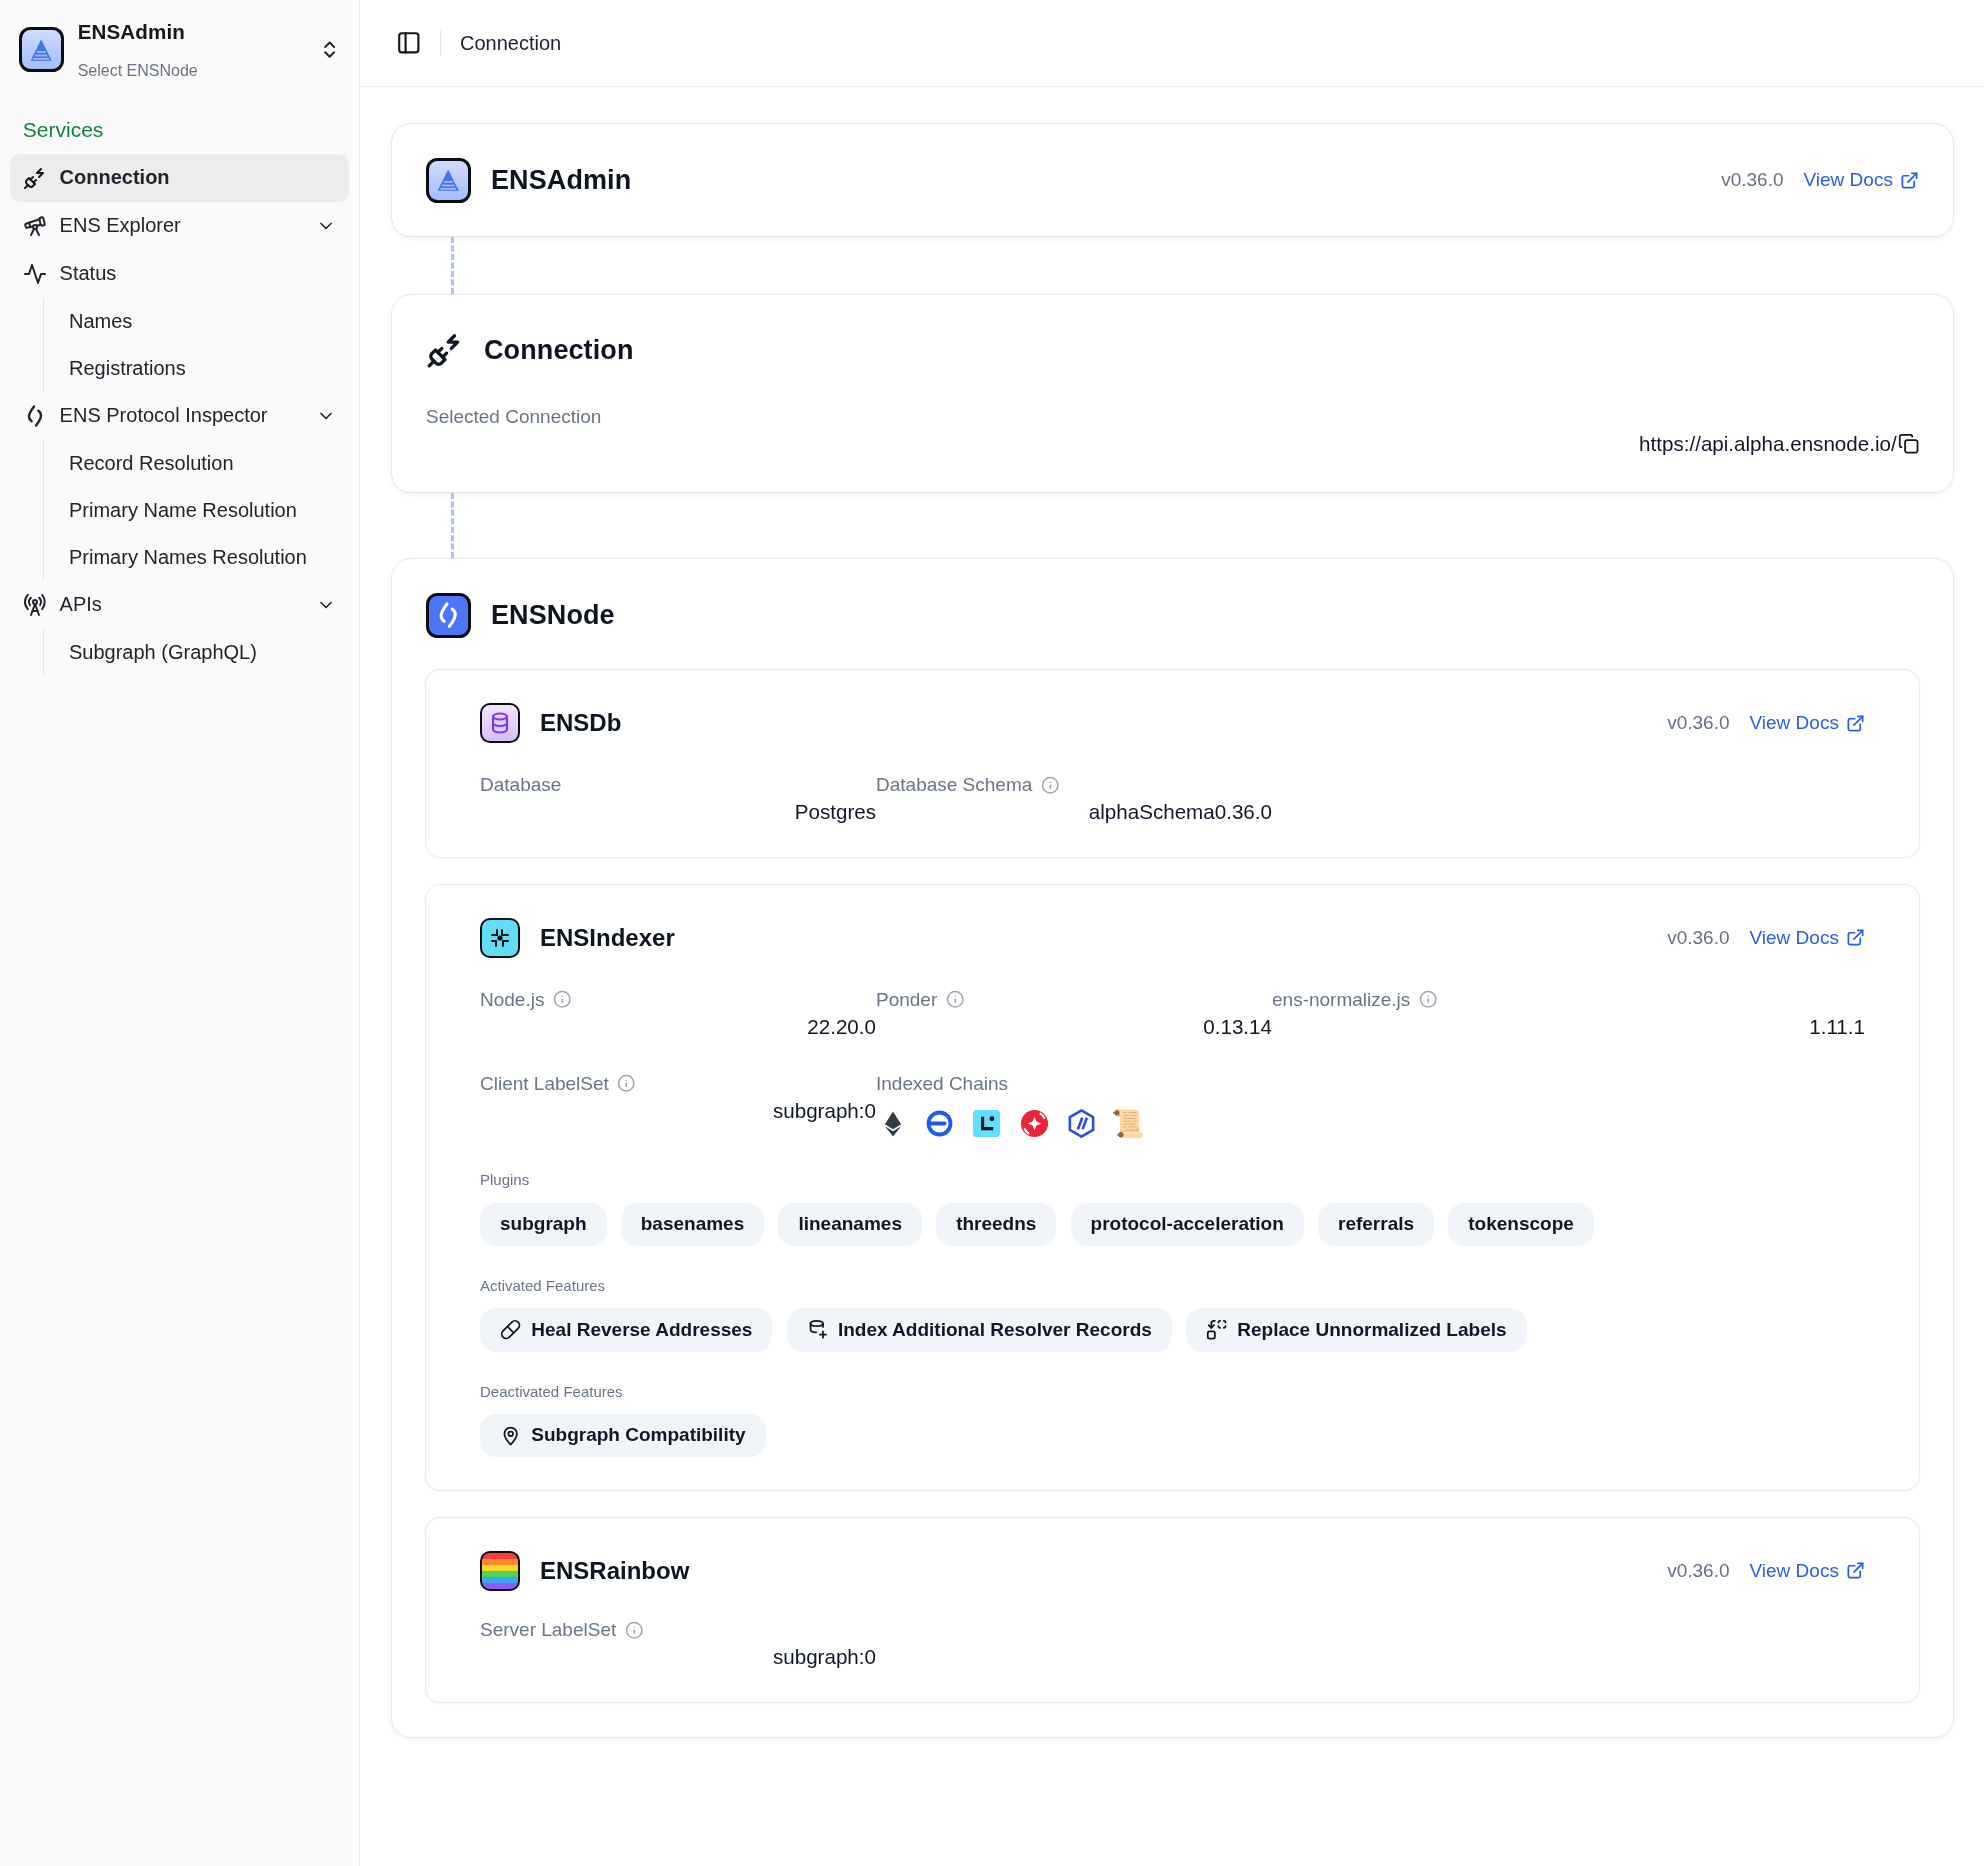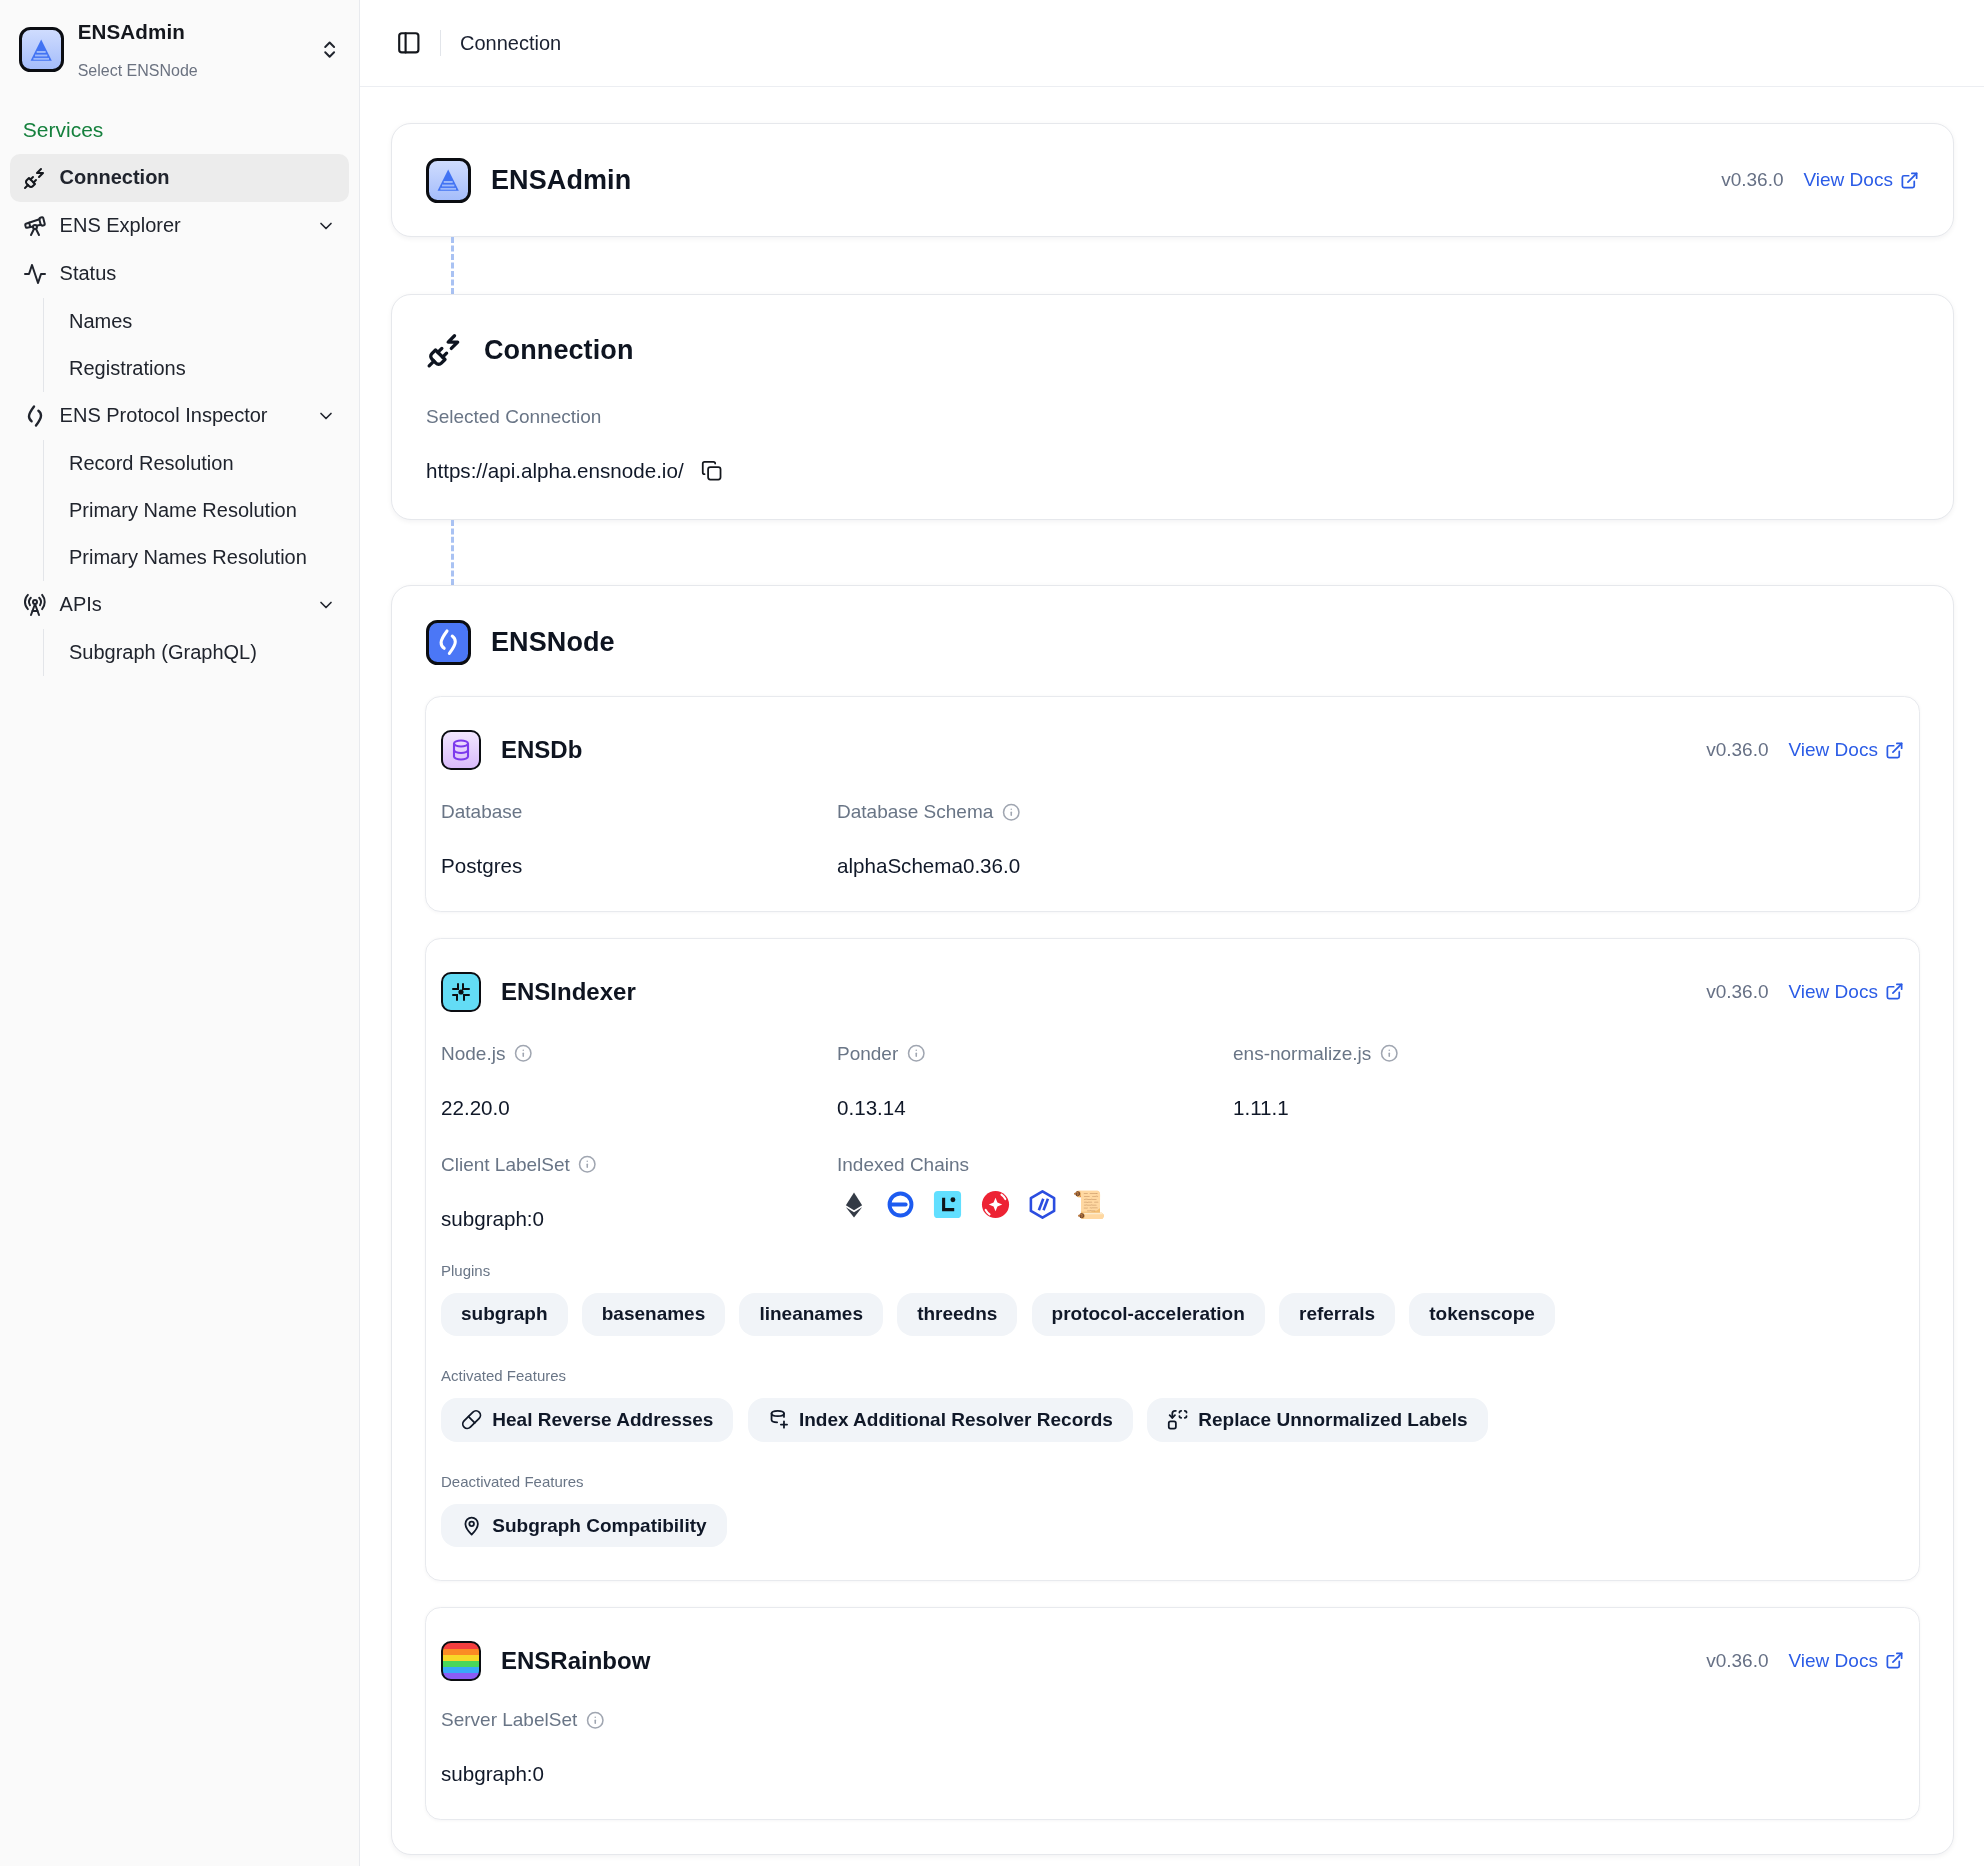--- a/index.html
+++ b/index.html
@@ -48,27 +48,27 @@
   .logo-64 { width:45px; height:45px; flex:0 0 45px; }
   .logo-56 { width:40px; height:40px; flex:0 0 40px; border-width:2.8px; border-radius:10px; }
   .bg-ensadmin { background:linear-gradient(180deg,#cfdcfe 0%,#a5bdfb 100%); }
   .bg-ensnode { background:#4b77f6; }
   .bg-ensdb { background:linear-gradient(180deg,#f1e6fe 0%,#d9bbfb 100%); }
   .bg-ensindexer { background:#63dcf5; }
   .bg-rainbow { background:linear-gradient(180deg,#f43f3f 0 16.6%,#fb8b24 16.6% 33.2%,#f8d727 33.2% 49.8%,#49d75a 49.8% 66.4%,#39a8f8 66.4% 83%,#8b5cf6 83% 100%); }
 
   .section-card { padding:36px 34px; }
   .mini-label { font-size:19px; color:#697586; display:flex; align-items:center; gap:8.5px; }
-  .mini-value { font-size:20.6px; color:#101828; margin-top:31px; display:flex; align-items:center; gap:17px; }
+  .mini-value { font-size:20.6px; color:#101828; margin-top:4px; display:flex; align-items:center; gap:1px;justify-content:flex-end; }
   .copy-btn { cursor:pointer; display:inline-flex; }
 
   .ensnode-card { padding:34px 0 34px 0; margin-top:0; }
   .ensnode-head { padding:0 34px; }
   .inner-card { margin:0 33px; border:1.4px solid #e8eaee; border-radius:15.6px; box-shadow:0 0.7px 3.6px rgba(16,24,40,.04);
-    padding:33px 15px; background:#fff; }
+    padding:33px 54px; background:#fff; }
   .inner-card + .inner-card { margin-top:25.6px; }
   .inner-first { margin-top:31px; }
   .inner-title { font-size:24px; font-weight:700; color:#0e1420; }
 
   .fields { display:grid; grid-template-columns:396px 396px 1fr; row-gap:34px; margin-top:31px; }
   .plug-label { font-size:15px; color:#697586; margin-top:31px; }
   .badge-row { display:flex; flex-wrap:wrap; gap:14.2px; margin-top:14.2px; }
   .badge { display:inline-flex; align-items:center; gap:10px; background:#f1f4f8; border-radius:16px;
     padding:10.7px 20px; font-size:19px; font-weight:700; color:#101828; white-space:nowrap; }
   .chain-row { display:flex; align-items:center; gap:14.2px; margin-top:12.8px; }

